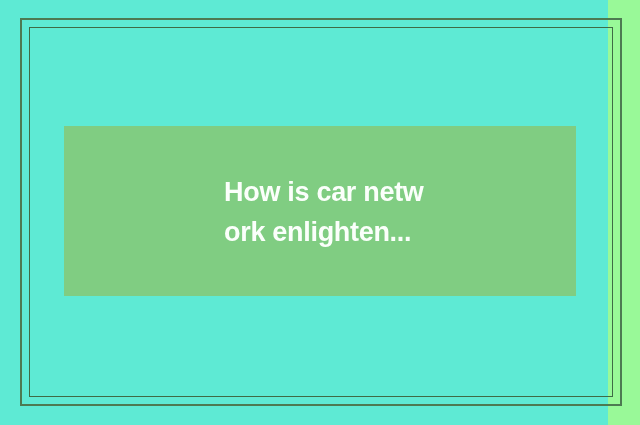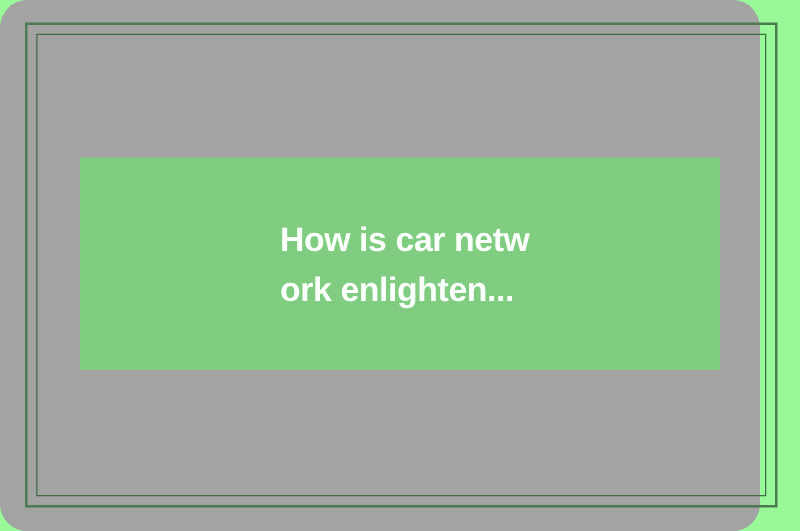--- a/index.html
+++ b/index.html
@@ -13,23 +13,22 @@
     height: 425px;
     overflow: hidden;
     background: #99f998;
     font-family: "Liberation Sans", sans-serif;
   }
 
   #canvas {
     position: relative;
     width: 608px;
     height: 425px;
-    background: #a3a3a3;
+    background: #5eead4;
     box-sizing: border-box;
-    border-radius: 22px;
   }
 
   
   .frame-outer {
     position: absolute;
     left: 20px;
     top: 18px;
     width: 602px;
     height: 388px;
     box-sizing: border-box;

